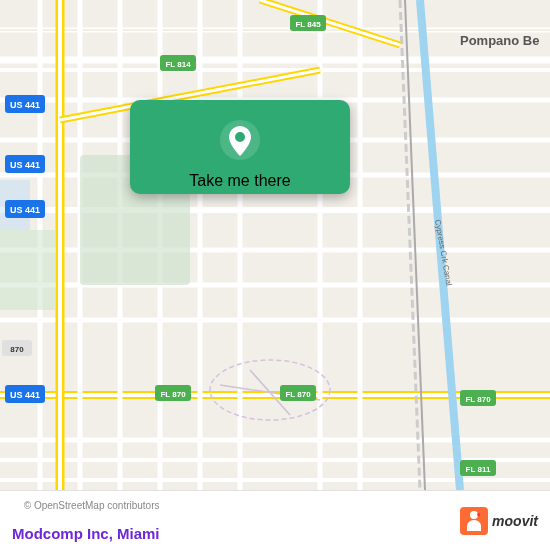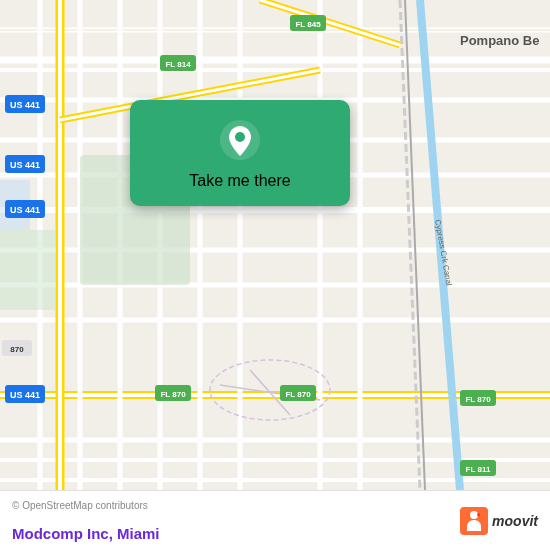--- a/index.html
+++ b/index.html
@@ -31,21 +31,21 @@
     #popup-card {
       position: absolute;
       top: 100px;
       left: 130px;
       width: 220px;
       background-color: #2eaa72;
       border-radius: 10px;
       display: flex;
       flex-direction: column;
       align-items: center;
-      padding: 18px 20px 16px;
+      padding: 18px 20px 4px;
       box-shadow: 0 4px 12px rgba(0,0,0,0.3);
       cursor: pointer;
     }
 
     #popup-pin-icon {
       width: 44px;
       height: 44px;
       margin-bottom: 10px;
     }
 
@@ -58,20 +58,21 @@
       align-items: center;
       justify-content: space-between;
       padding: 0 12px;
       border-top: 1px solid #e0e0e0;
     }
 
     #bottom-left {
       display: flex;
       flex-direction: column;
       gap: 14px;
+      text-align: right;
     }
 
     #copyright-text {
       font-size: 10px;
       color: #888;
     }
 
     #location-text {
       font-size: 15px;
       font-weight: bold;

